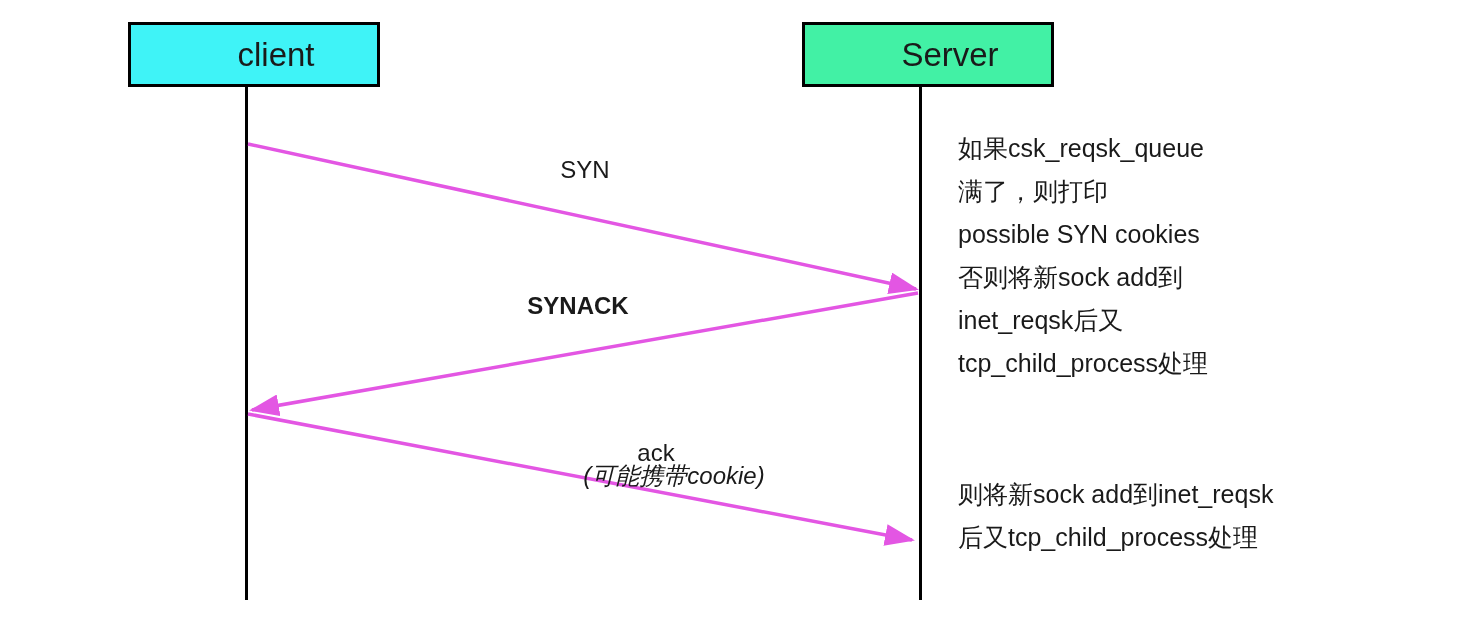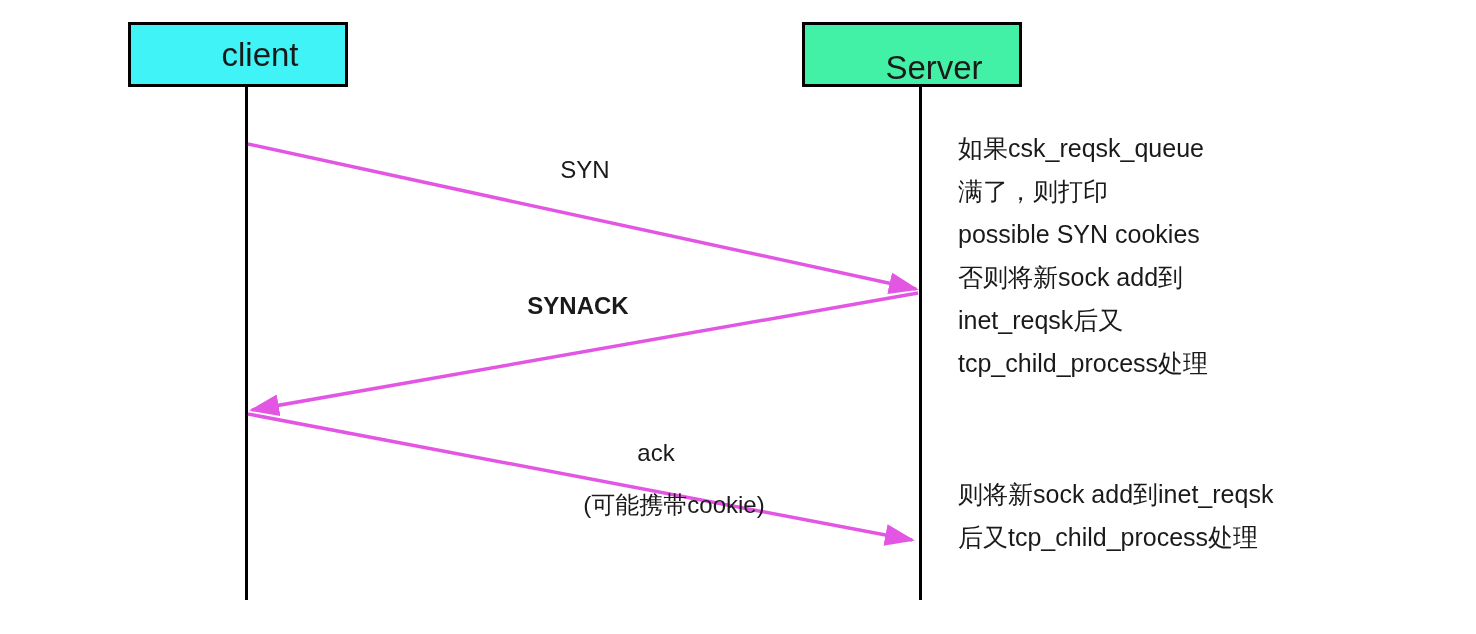--- a/index.html
+++ b/index.html
@@ -12,33 +12,33 @@
     position: relative;
     width: 1476px;
     height: 634px;
     background: var(--background, #ffffff);
     overflow: hidden;
     color: var(--text, #1a1a1a);
   }
   .actor-box {
     position: absolute;
     top: 22px;
-    width: 220px;
+    width: 252px;
     height: 65px;
     box-sizing: border-box;
     border: 3px solid var(--box-border, #000);
     display: flex;
     align-items: center;
     justify-content: center;
     font-size: 33px;
     line-height: 1;
     padding-left: 44px;
   }
   .actor-box.client { left: 128px; background: var(--client-fill, #3ff3f7); }
-  .actor-box.server { left: 802px; background: var(--server-fill, #42f1a5); align-items: flex-end; }
+  .actor-box.server { left: 802px; background: var(--server-fill, #42f1a5); }
 
   .lifeline {
     position: absolute;
     top: 86px;
     width: 3px;
     height: 514px;
     background: var(--lifeline, #000);
   }
   .lifeline.client-line { left: 245px; }
   .lifeline.server-line { left: 919px; }
@@ -60,21 +60,21 @@
     position: absolute;
     transform: translateX(-50%);
     font-size: 24px;
     line-height: 1.1;
     white-space: nowrap;
     color: var(--text, #1a1a1a);
   }
   .msg-label.syn    { left: 585px; top: 157px; }
   .msg-label.synack { left: 578px; top: 293px; font-weight: bold; }
   .msg-label.ack    { left: 656px; top: 440px; text-align: center; }
-  .msg-label.ack-note { left: 674px; top: 492px; }
+  .msg-label.ack-note { left: 674px; top: 463px; font-style: italic; }
 
   .annotation {
     position: absolute;
     left: 958px;
     font-size: 25px;
     line-height: 43px;
     white-space: nowrap;
     color: var(--text, #1a1a1a);
   }
   .annotation.top    { top: 127px; }

